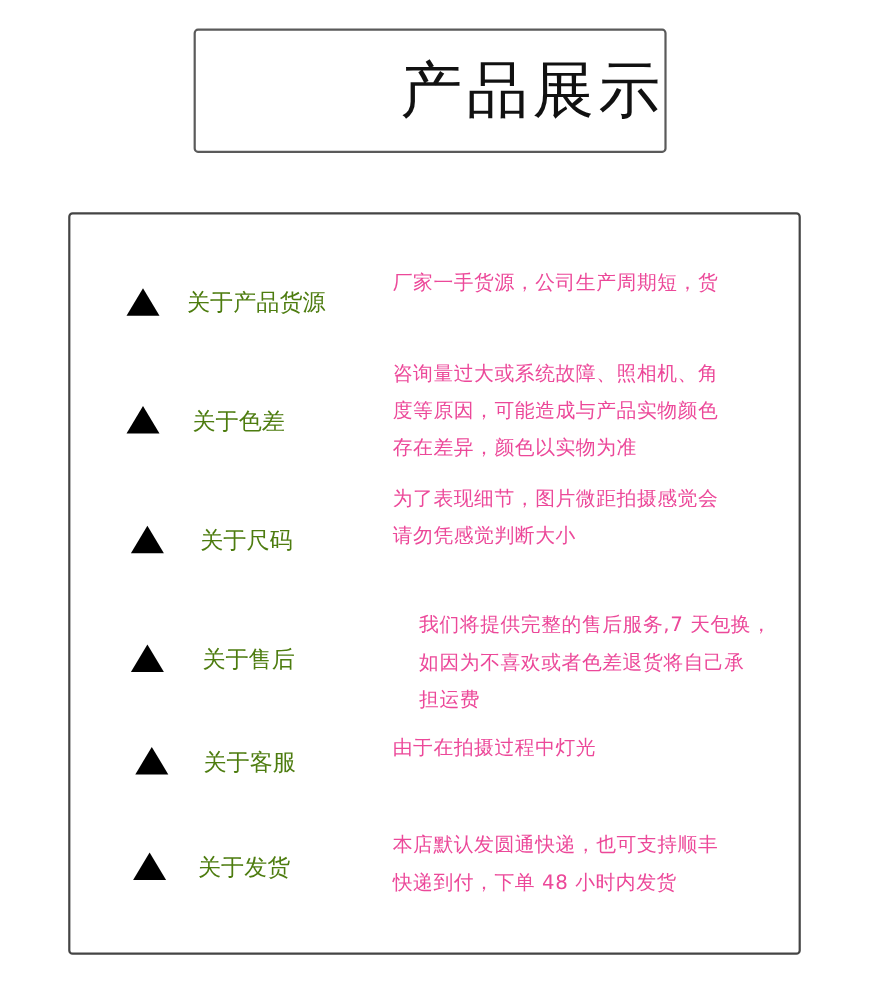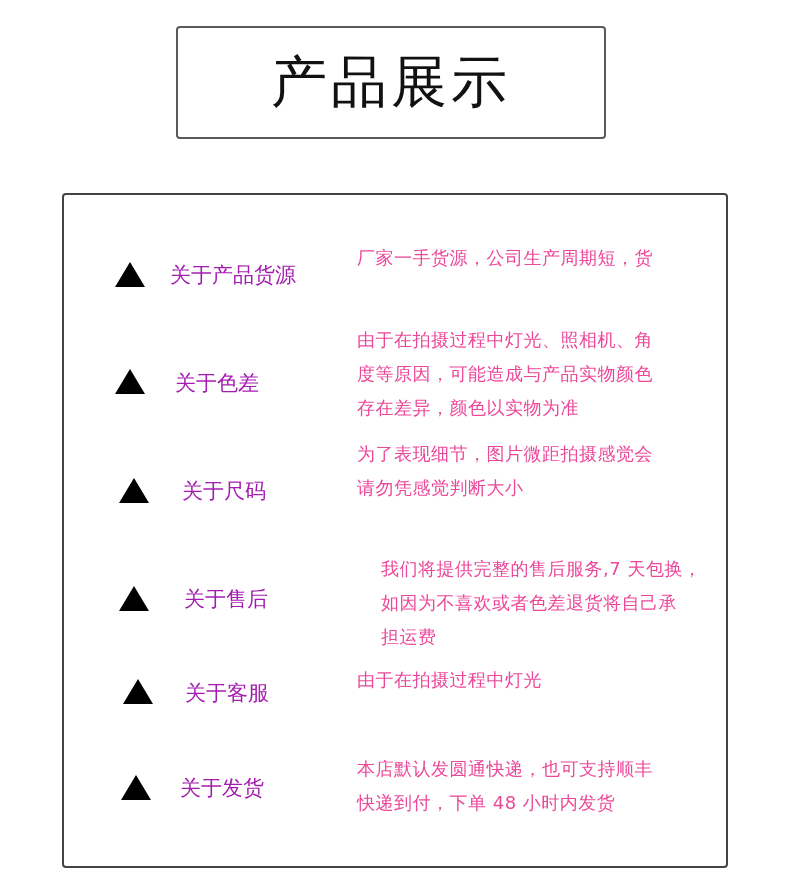--- a/index.html
+++ b/index.html
@@ -3,33 +3,33 @@
 <meta charset="utf-8">
 <style>
   html, body { margin: 0; padding: 0; }
   body {
     width: 790px; height: 896px; background: #ffffff; position: relative; overflow: hidden;
     font-family: "DejaVu Sans", "Liberation Sans", sans-serif; color: #1a1a1a;
   }
   .title-box {
     position: absolute; left: 176px; top: 26px; width: 430px; height: 113px;
     border: 2px solid #5a5a5a; border-radius: 4px; box-sizing: border-box;
-    display: flex; align-items: center; justify-content: center;
+    display: flex; align-items: center; justify-content: flex-end;
   }
   .title-text { font-size: 56px; letter-spacing: 4px; color: #111; }
   .panel {
     position: absolute; left: 62px; top: 193px; width: 666px; height: 675px;
     border: 2px solid #444; border-radius: 4px; box-sizing: border-box;
   }
   .tri {
     position: absolute; width: 0; height: 0;
     border-left: 15px solid transparent; border-right: 15px solid transparent;
     border-bottom: 25px solid #000;
   }
-  .label { position: absolute; font-size: 21px; color: #a21caf; white-space: nowrap; }
+  .label { position: absolute; font-size: 21px; color: #4d7c0f; white-space: nowrap; }
   .desc {
     position: absolute; left: 293px; width: 340px; font-size: 18px; line-height: 34px;
     color: #ec4899; letter-spacing: 0.5px;
   }
   .desc span { display: block; white-space: nowrap; }
 </style>
 </head>
 <body>
 
 <div class="title-box">
@@ -43,21 +43,21 @@
     <div class="label" style="left:106px; top:66px;">关于产品货源</div>
     <div class="desc" style="top:46px;">
       <span>厂家一手货源，公司生产周期短，货</span>
     </div>
   </div>
 
   <div>
     <div class="tri" style="left:51px; top:174px;"></div>
     <div class="label" style="left:111px; top:174px;">关于色差</div>
     <div class="desc" style="top:128px;">
-      <span>由于在拍摄过程中灯光、照相机、角</span>
+      <span>咨询量过大或系统故障、照相机、角</span>
       <span>度等原因，可能造成与产品实物颜色</span>
       <span>存在差异，颜色以实物为准</span>
     </div>
   </div>
 
   <div>
     <div class="tri" style="left:55px; top:283px;"></div>
     <div class="label" style="left:118px; top:282px;">关于尺码</div>
     <div class="desc" style="top:242px;">
       <span>为了表现细节，图片微距拍摄感觉会</span>

